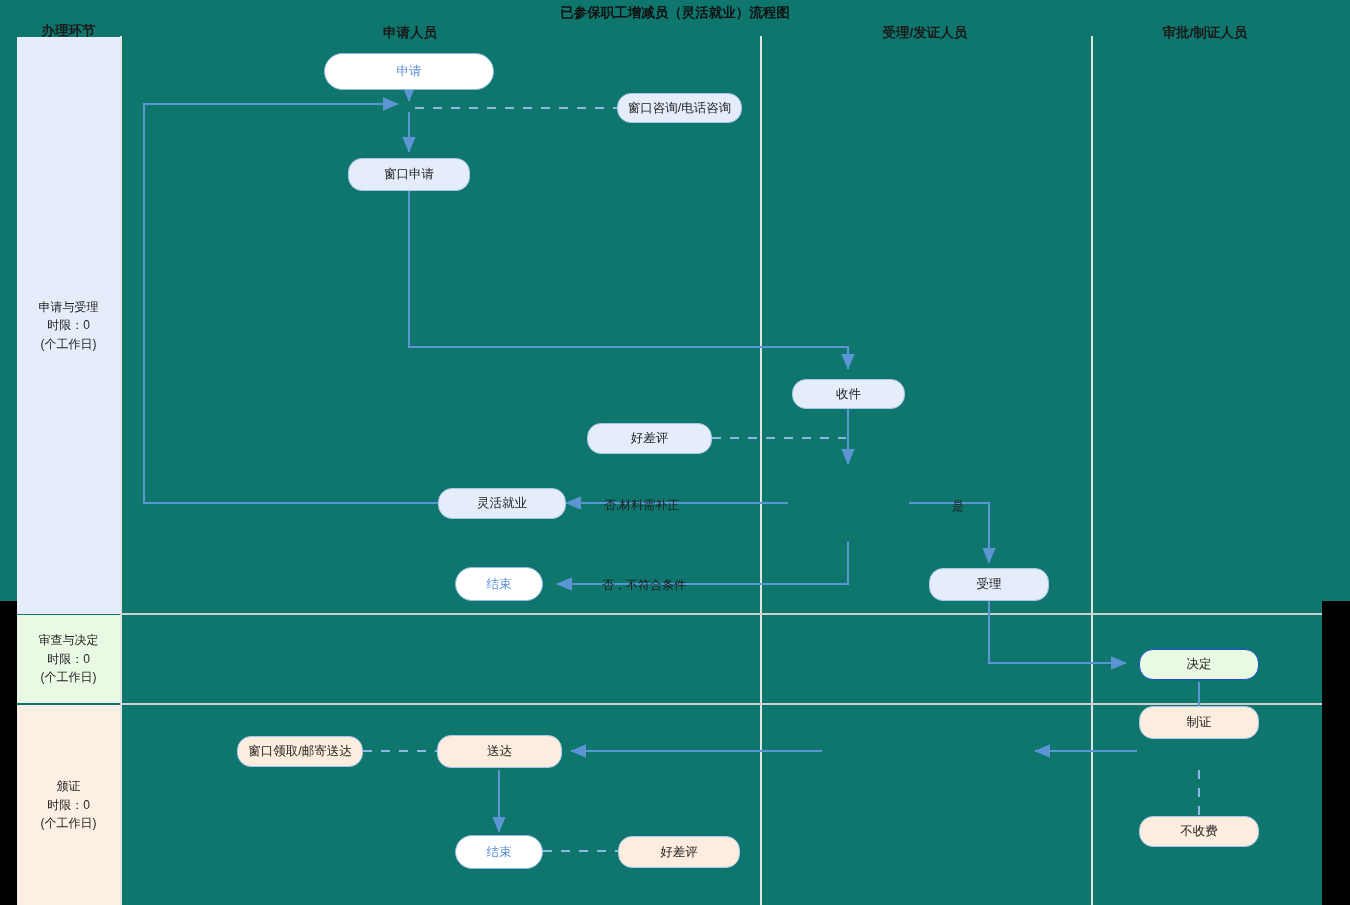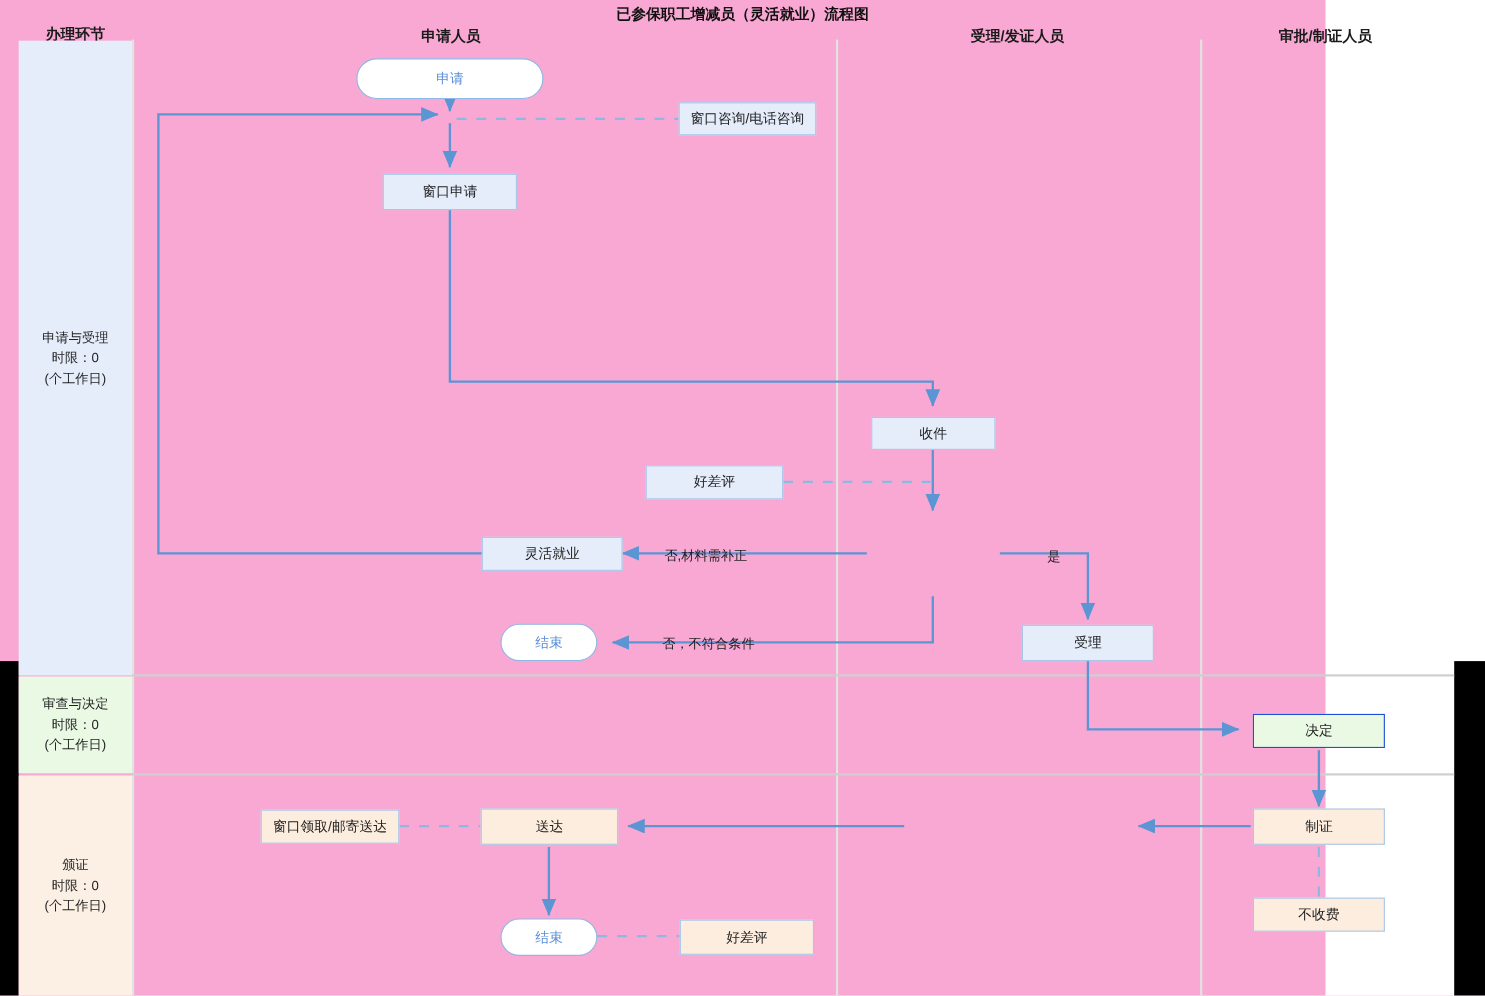--- a/index.html
+++ b/index.html
@@ -8,23 +8,23 @@
     background: #ffffff;
   }
   body {
     font-family: "Liberation Sans", "DejaVu Sans", sans-serif;
     width: 1350px;
     height: 905px;
     overflow: hidden;
   }
   #canvas {
     position: relative;
-    width: 1205px;
+    width: 1350px;
     height: 905px;
-    background: #f9a8d4;
+    background: #0f766e;
   }
 
   
   .gutter {
     position: absolute;
     background: #000000;
   }
   .gutter-left  { left: 0;    top: 601px; width: 17px;  height: 304px; }
   .gutter-right { left: 1322px; top: 601px; width: 28px; height: 304px; }
 
@@ -86,20 +86,21 @@
   .node {
     position: absolute;
     box-sizing: border-box;
     display: flex;
     align-items: center;
     justify-content: center;
     font-size: 12.5px;
     line-height: 1.2;
     text-align: center;
     white-space: nowrap;
+    border-radius: 14px;
   }
   .rect-blue {
     background: #e5edfb;
     border: 1px solid #a8c6ea;
     color: #1c1c1c;
   }
   .rect-green {
     background: #e9f9e4;
     border: 1px solid #1d4ed8;
     color: #1c1c1c;
@@ -277,21 +278,21 @@
 
   <div class="node rect-blue" style="left:929px; top:568px; width:120px; height:33px;">
     <span>受理</span>
   </div>
 
 
   <div class="node rect-green" style="left:1139px; top:649px; width:120px; height:31px;">
     <span>决定</span>
   </div>
 
-  <div class="node rect-cream" style="left:1139px; top:735px; width:120px; height:33px;">
+  <div class="node rect-cream" style="left:1139px; top:706px; width:120px; height:33px;">
     <span>制证</span>
   </div>
 
   <div class="node rect-cream" style="left:1139px; top:816px; width:120px; height:31px;">
     <span>不收费</span>
   </div>
 
   <div class="node rect-cream" style="left:237px; top:736px; width:126px; height:31px;">
     <span>窗口领取/邮寄送达</span>
   </div>

